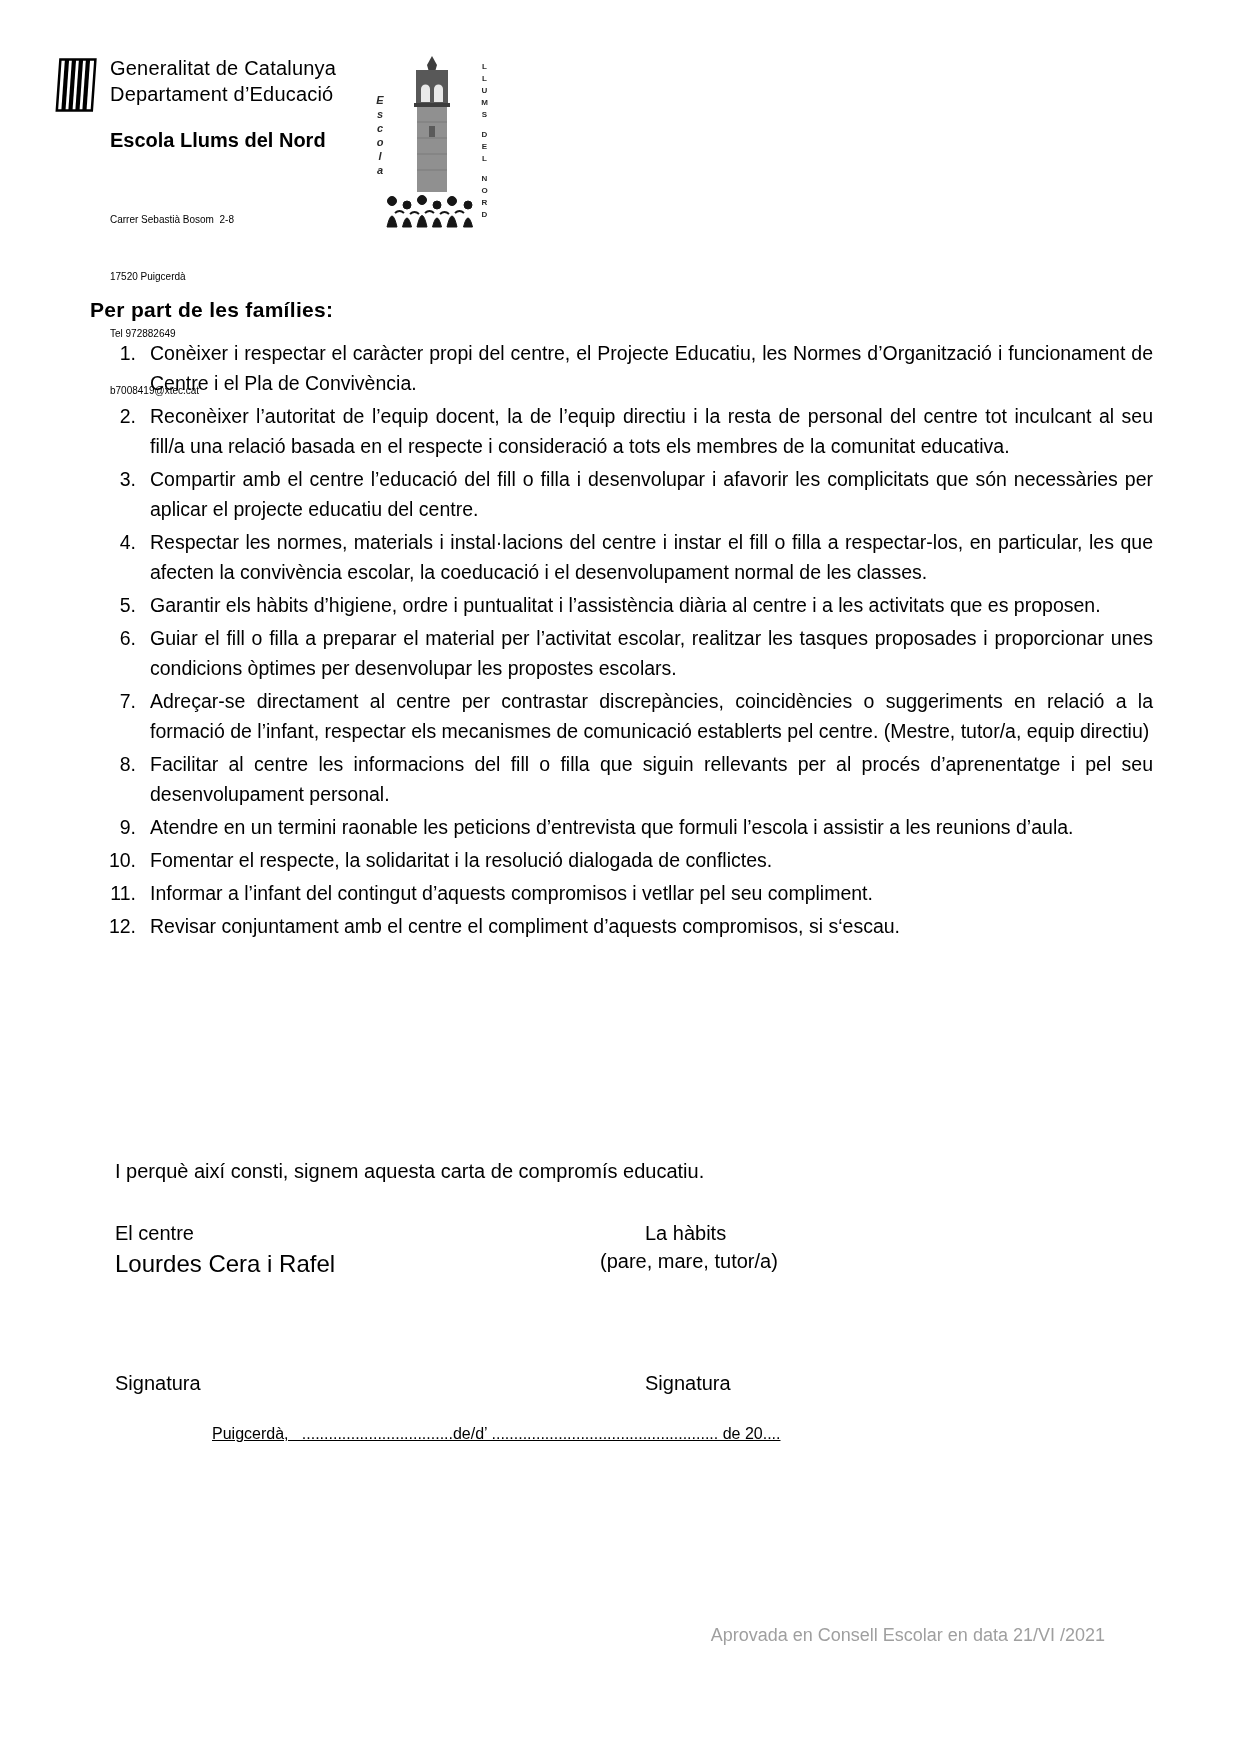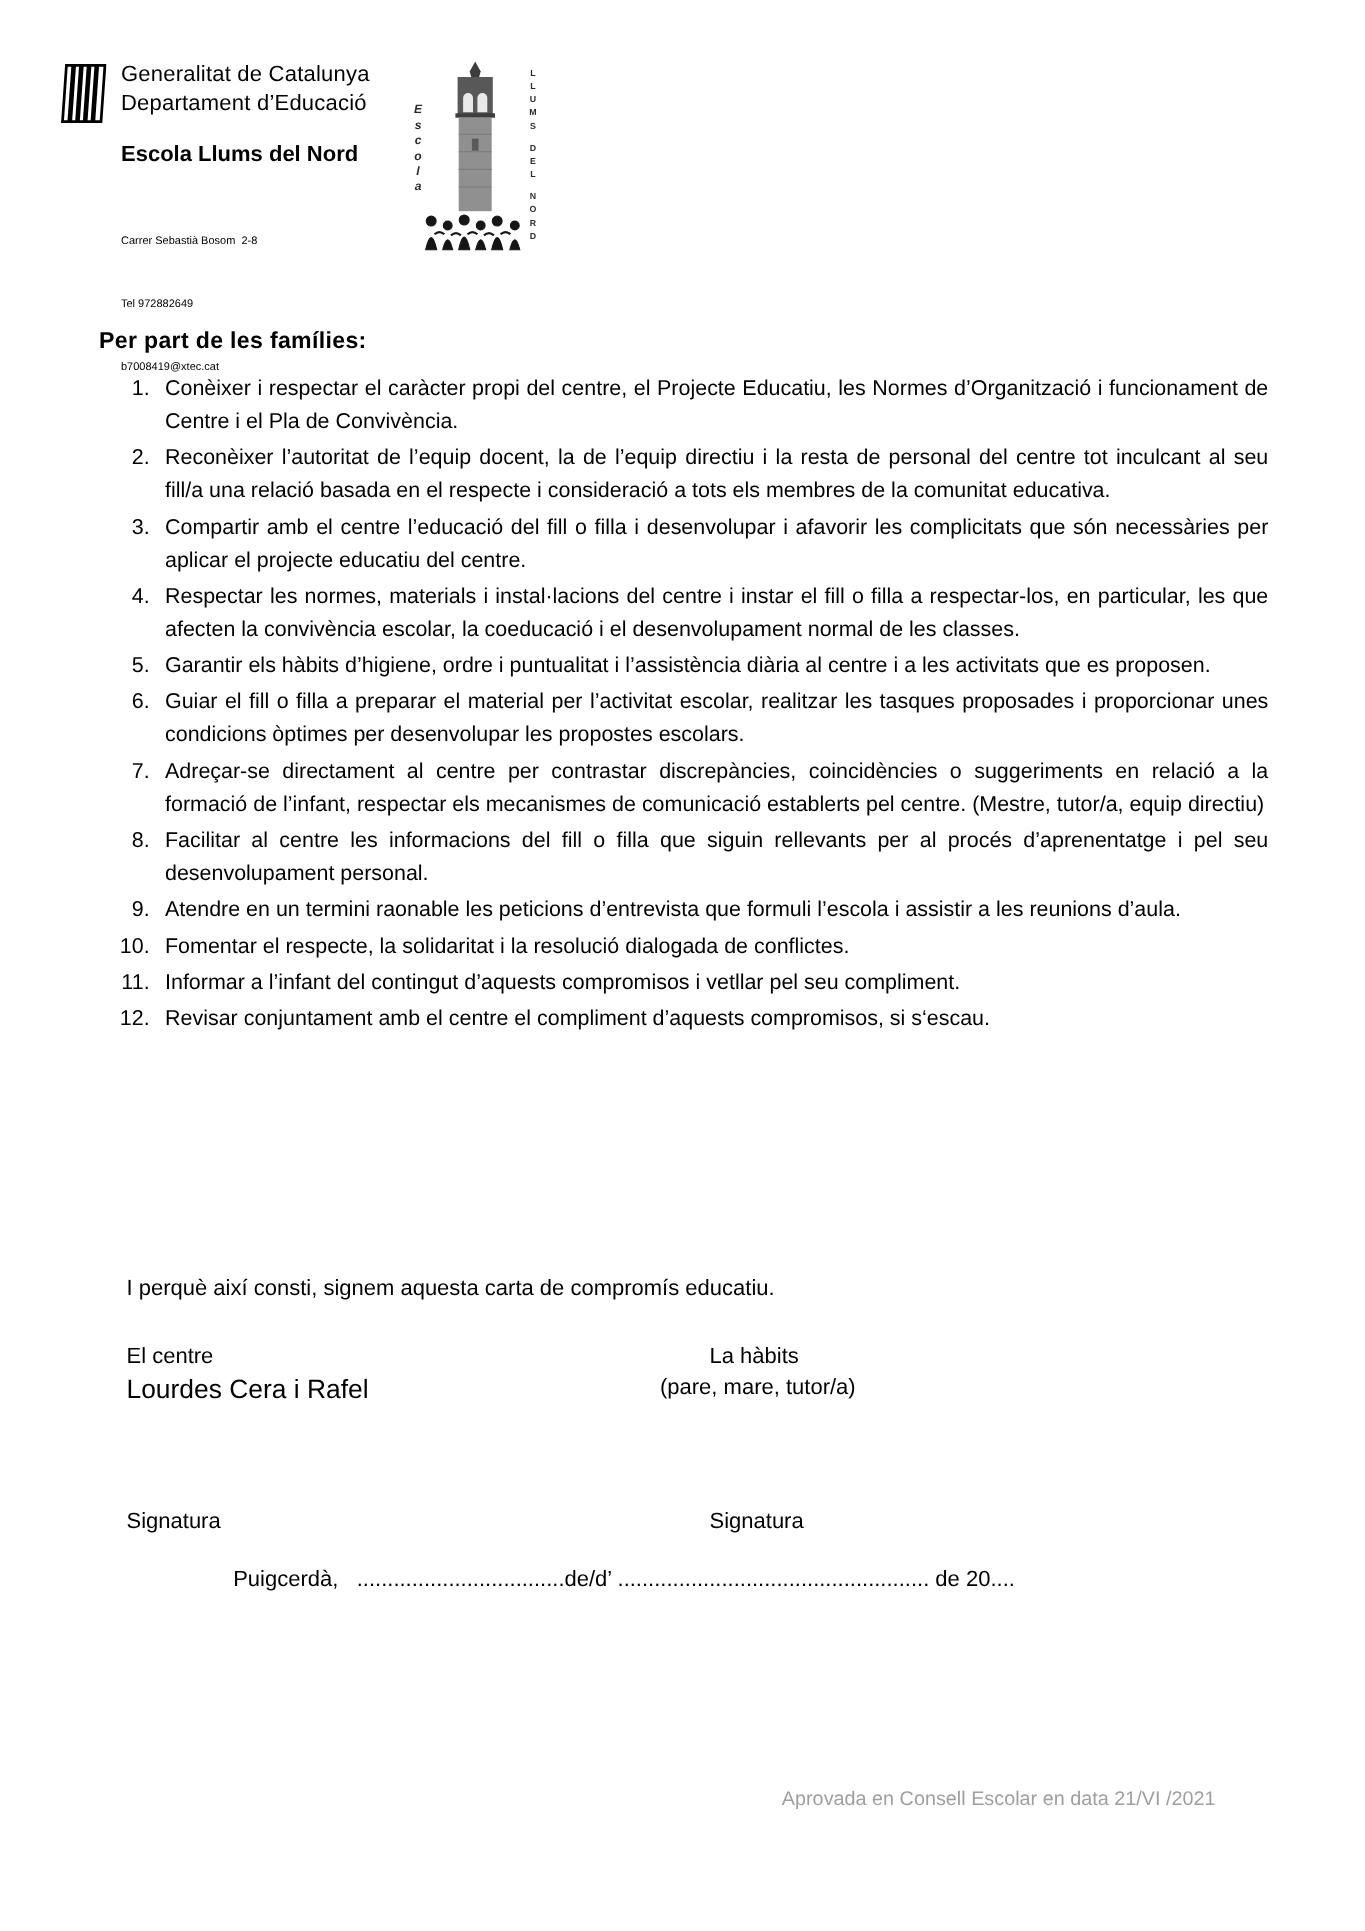--- a/index.html
+++ b/index.html
@@ -48,21 +48,21 @@
 
   .closing { position: absolute; top: 1160px; left: 115px; font-size: 20px; }
 
   .sig-centre-label   { position: absolute; top: 1222px; left: 115px; font-size: 20px; }
   .sig-centre-name    { position: absolute; top: 1250px; left: 115px; font-size: 24px; }
   .sig-family-label   { position: absolute; top: 1222px; left: 645px; font-size: 20px; }
   .sig-family-sub     { position: absolute; top: 1250px; left: 600px; font-size: 20px; }
   .sig-label-left     { position: absolute; top: 1372px; left: 115px; font-size: 20px; }
   .sig-label-right    { position: absolute; top: 1372px; left: 645px; font-size: 20px; }
 
-  .date-line { position: absolute; top: 1425px; left: 212px; font-size: 20px; white-space: pre; }
+  .date-line { position: absolute; top: 1425px; left: 212px; font-size: 16px; white-space: pre; text-decoration: underline; }
 
   .footer {
     position: absolute; top: 1595px; right: 90px;
     font-size: 18px; color: #9f9f9f; margin-top: 30px;
   }
 </style>
 </head>
 <body>
 
 <div class="page">
@@ -78,20 +78,21 @@
           <rect x="27" y="1.5" width="4.2" height="51" fill="#000000"></rect>
         </g>
       </svg>
     </div>
     <div class="head-text">
       <div class="org-line">Generalitat de Catalunya</div>
       <div class="org-line">Departament d’Educació</div>
       <div class="school-name">Escola Llums del Nord</div>
       <div class="address">
         <div>Carrer Sebastià Bosom  2-8</div>
+        <div>17520 Puigcerdà</div>
         <div>Tel 972882649</div>
         <div>b7008419@xtec.cat</div>
       </div>
     </div>
   </header>
 
   <div class="school-logo">
     <svg width="105" height="176" viewBox="0 0 105 176" aria-hidden="true">
 
       <path d="M47 9 L52 0 L57 9 L55 16 L49 16 Z" fill="#3d3d3d"></path>

